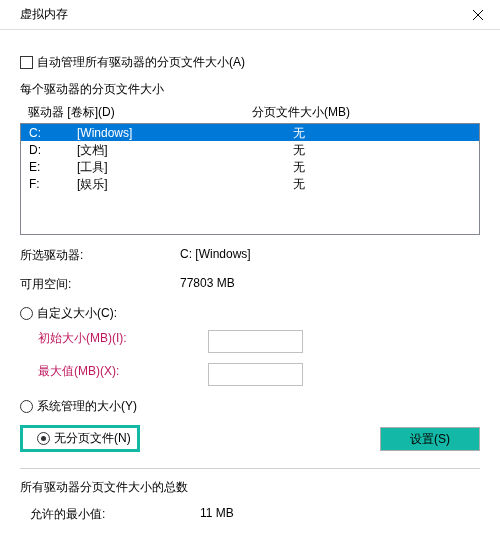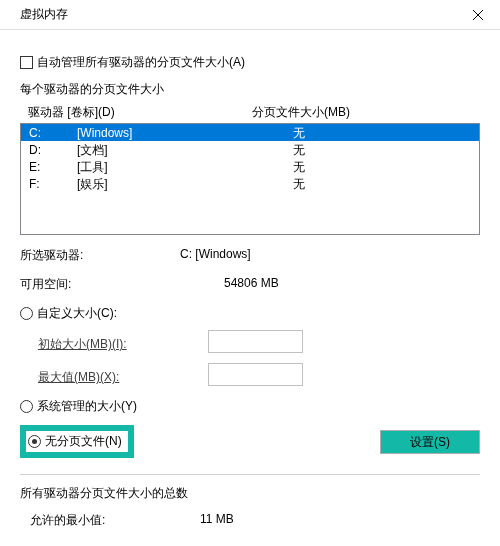--- a/index.html
+++ b/index.html
@@ -20,25 +20,25 @@
 .drive-row.selected { background: #0078d7; color: #fff; }
 .drive-letter { flex: 0 0 48px; }
 .drive-label { flex: 0 0 176px; }
 .drive-size { flex: 1; text-align: left; padding-left: 40px; }
 .info-row { display: flex; margin-top: 12px; }
 .info-row .ilabel { flex: 0 0 160px; }
 .radio-row { display: flex; align-items: center; margin-top: 12px; }
 .radio { width: 13px; height: 13px; border: 1px solid #333; border-radius: 50%; margin-right: 4px; display: flex; align-items: center; justify-content: center; }
 .radio.checked::after { content: ""; width: 5px; height: 5px; background: #333; border-radius: 50%; }
 .size-inputs { margin-left: 18px; margin-top: 8px; }
-.size-input-row { display: flex; align-items: flex-end; margin-bottom: 10px; color: #404040; text-decoration: underline; }
+.size-input-row { display: flex; align-items: flex-start; margin-bottom: 10px; color: #be185d; }
 .size-input-row .slabel { flex: 0 0 170px; }
 .size-input { width: 95px; height: 23px; border: 1px solid #c0c0c0; background: #fff; }
 .radio-set-row { display:flex; align-items:center; justify-content:space-between; margin-top:10px; }
-.highlight-box { border: 6px solid #14b8a6; padding: 2px 6px 2px 2px; display: inline-flex; align-items: center; }
+.highlight-box { border: 3px solid #14b8a6; padding: 2px 6px 2px 14px; display: inline-flex; align-items: center; }
 .set-button { width: 100px; height: 24px; border: 1px solid #adadad; background: #14b8a6; text-align: center; line-height: 22px; }
 .divider { border: none; border-top: 1px solid #d0d0d0; margin: 16px 0 10px 0; }
 .total-label { margin-bottom: 10px; }
 .total-row { display: flex; padding-left: 10px; }
 .total-row .tlabel { flex: 0 0 170px; }
 </style>
 </head>
 <body>
 
 <div class="titlebar">
@@ -84,23 +84,23 @@
         <span class="drive-letter">F:</span>
         <span class="drive-label">[娱乐]</span>
         <span class="drive-size">无</span>
       </div>
     </div>
 
   <div class="info-row">
     <span class="ilabel">所选驱动器:</span>
     <span>C:  [Windows]</span>
   </div>
-  <div class="info-row" style="gap:44px;">
+  <div class="info-row" style="">
     <span class="ilabel">可用空间:</span>
-    <span>54806 MB</span>
+    <span>77803 MB</span>
   </div>
 
   <div class="radio-row">
     <span class="radio"></span>
     <span>自定义大小(C):</span>
   </div>
 
   <div class="size-inputs">
     <div class="size-input-row">
       <span class="slabel">初始大小(MB)(I):</span>

